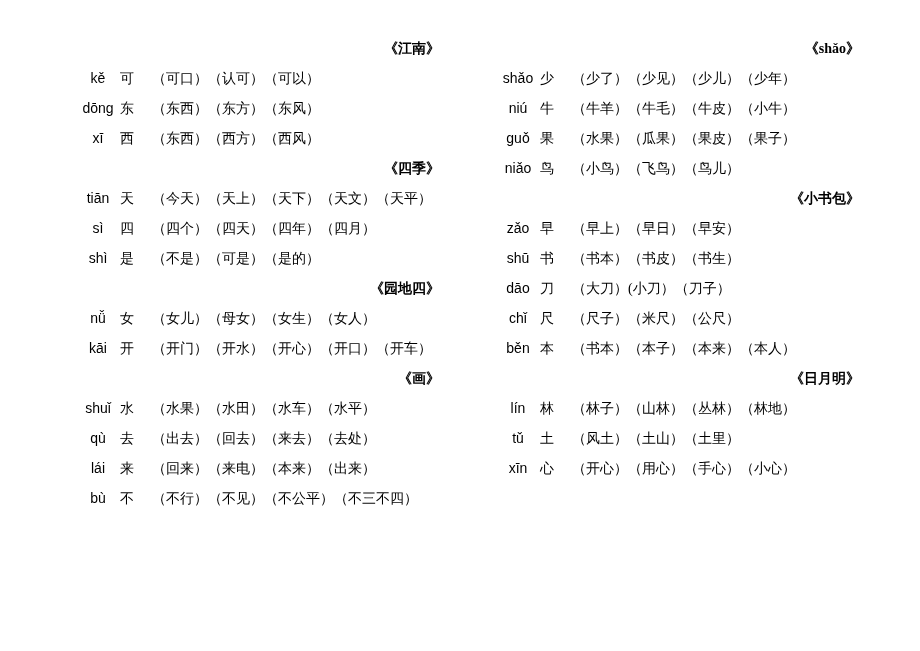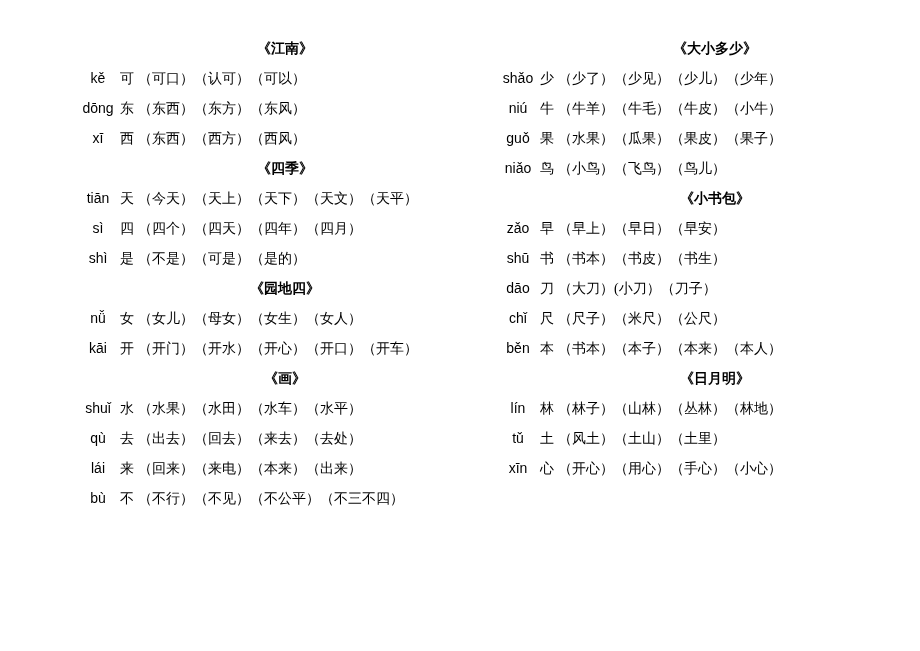--- a/index.html
+++ b/index.html
@@ -16,21 +16,21 @@
       color: #000;
       padding: 30px 60px;
       display: flex;
       gap: 40px;
     }
     .column {
       flex: 1;
     }
     .section-title {
       font-weight: bold;
-      text-align: center;
+      text-align: right;
       padding-left: 70px;
       margin: 10px 0;
     }
     .col-right .section-title {
       padding-left: 90px;
     }
     .entry {
       margin: 12px 0;
       padding-left: 20px;
       white-space: nowrap;
@@ -38,21 +38,21 @@
     .pinyin {
       display: inline-block;
       min-width: 36px;
       text-align: center;
       font-family: "Arial", sans-serif;
     }
     .hanzi {
       margin-left: 4px;
     }
     .compounds {
-      margin-left: 4px;
+      margin-left: 18px;
     }
   </style>
 </head>
 <body>
 
 <div class="column col-left">
   <div class="section-title">《江南》</div>
   <div class="entry"><span class="pinyin">kě</span><span class="hanzi">可</span><span class="compounds">（可口）（认可）（可以）</span></div>
   <div class="entry"><span class="pinyin">dōng</span><span class="hanzi">东</span><span class="compounds">（东西）（东方）（东风）</span></div>
   <div class="entry"><span class="pinyin">xī</span><span class="hanzi">西</span><span class="compounds">（东西）（西方）（西风）</span></div>
@@ -67,21 +67,21 @@
   <div class="entry"><span class="pinyin">kāi</span><span class="hanzi">开</span><span class="compounds">（开门）（开水）（开心）（开口）（开车）</span></div>
 
   <div class="section-title">《画》</div>
   <div class="entry"><span class="pinyin">shuǐ</span><span class="hanzi">水</span><span class="compounds">（水果）（水田）（水车）（水平）</span></div>
   <div class="entry"><span class="pinyin">qù</span><span class="hanzi">去</span><span class="compounds">（出去）（回去）（来去）（去处）</span></div>
   <div class="entry"><span class="pinyin">lái</span><span class="hanzi">来</span><span class="compounds">（回来）（来电）（本来）（出来）</span></div>
   <div class="entry"><span class="pinyin">bù</span><span class="hanzi">不</span><span class="compounds">（不行）（不见）（不公平）（不三不四）</span></div>
 </div>
 
 <div class="column col-right">
-  <div class="section-title">《大小多少》</div>
+  <div class="section-title">《shǎo》</div>
   <div class="entry"><span class="pinyin">shǎo</span><span class="hanzi">少</span><span class="compounds">（少了）（少见）（少儿）（少年）</span></div>
   <div class="entry"><span class="pinyin">niú</span><span class="hanzi">牛</span><span class="compounds">（牛羊）（牛毛）（牛皮）（小牛）</span></div>
   <div class="entry"><span class="pinyin">guǒ</span><span class="hanzi">果</span><span class="compounds">（水果）（瓜果）（果皮）（果子）</span></div>
   <div class="entry"><span class="pinyin">niǎo</span><span class="hanzi">鸟</span><span class="compounds">（小鸟）（飞鸟）（鸟儿）</span></div>
 
   <div class="section-title">《小书包》</div>
   <div class="entry"><span class="pinyin">zǎo</span><span class="hanzi">早</span><span class="compounds">（早上）（早日）（早安）</span></div>
   <div class="entry"><span class="pinyin">shū</span><span class="hanzi">书</span><span class="compounds">（书本）（书皮）（书生）</span></div>
   <div class="entry"><span class="pinyin">dāo</span><span class="hanzi">刀</span><span class="compounds">（大刀）(小刀）（刀子）</span></div>
   <div class="entry"><span class="pinyin">chǐ</span><span class="hanzi">尺</span><span class="compounds">（尺子）（米尺）（公尺）</span></div>

